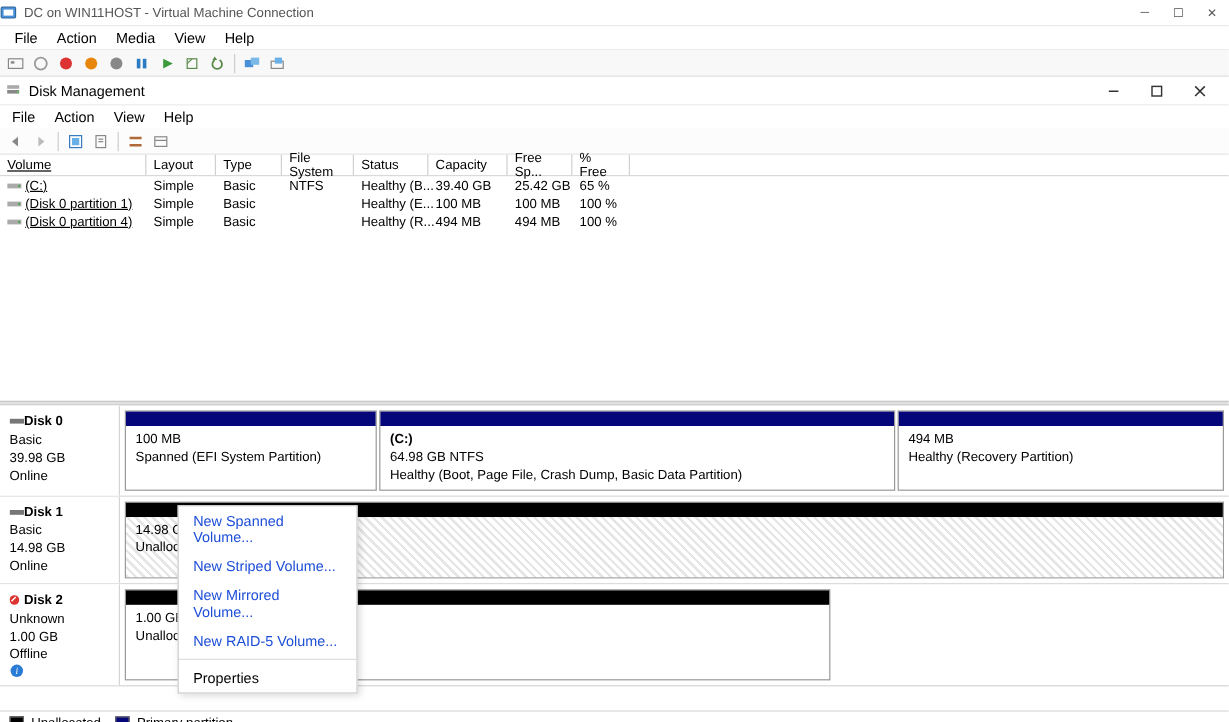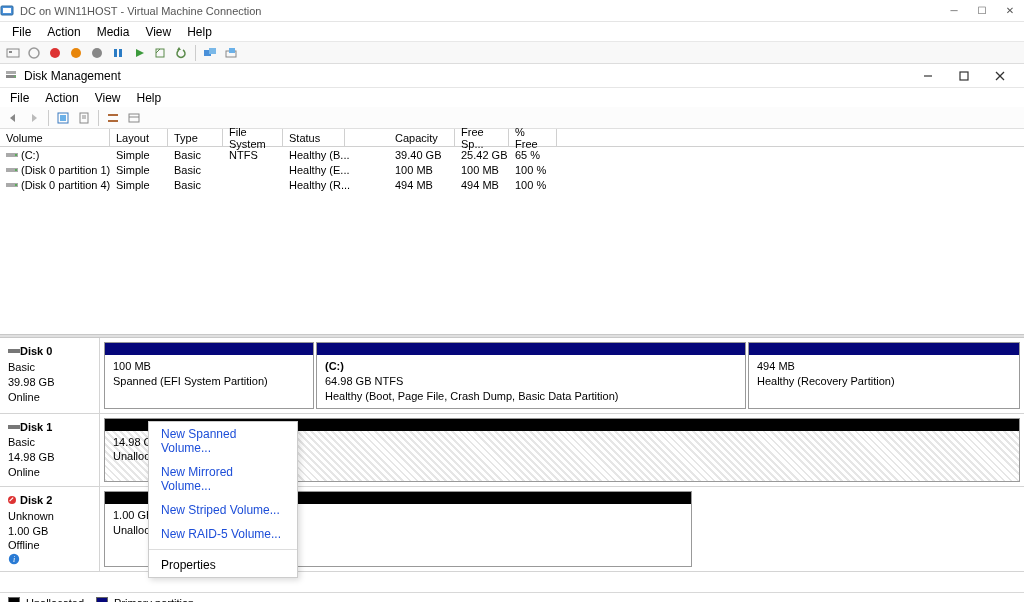--- a/index.html
+++ b/index.html
@@ -48,26 +48,26 @@
   .legend-swatch { width:12px; height:12px; display:inline-block; border:1px solid #666; }
 
   .ctx-menu { position:absolute; left:148px; top:421px; width:150px; background:#fff; border:1px solid #ccc; box-shadow:2px 2px 6px rgba(0,0,0,.15); z-index:50; }
   .ctx-item { padding:5px 12px; font-size:12px; cursor:default; }
   .ctx-item.disabled { color:#1d4ed8; }
   .ctx-sep { height:1px; background:#ddd; margin:3px 0; }
   .ctx-highlight { border:2px solid #d42a4a; border-radius:2px; }
 
   svg { display:block; }
 
-  .c-vol { width:110px; }
+  .c-vol { width:122px;text-decoration:underline; }
   .c-layout { width:58px; }
   .c-type { width:55px; }
   .c-fs { width:60px; }
   .c-status { width:62px; }
-  .c-cap { width:66px;margin-left:44px; }
+  .c-cap { width:66px; }
   .c-free { width:54px; }
   .c-pfree { width:48px; }
 </style>
 </head>
 <body>
 
 <div class="vm-titlebar">
   <span class="vm-icon">
     <svg width="14" height="14" viewBox="0 0 14 14">
         <rect x="1" y="2" width="12" height="9" rx="1" fill="#4a90d9" stroke="#2c6aa0"></rect>
@@ -398,19 +398,19 @@
 
 <div class="legend">
   <span class="legend-swatch" style="background:#000"></span>
   <span>Unallocated</span>
   <span class="legend-swatch" style="background:#05067a;margin-left:6px"></span>
   <span>Primary partition</span>
 </div>
 
 <div class="ctx-menu">
   <div class="ctx-item disabled">New Spanned Volume...</div>
+  <div class="ctx-item disabled">New Striped Volume...</div>
   <div class="ctx-item disabled">New Mirrored Volume...</div>
-  <div class="ctx-item disabled">New Striped Volume...</div>
   <div class="ctx-item disabled">New RAID-5 Volume...</div>
   <div class="ctx-sep"></div>
   <div class="ctx-item">Properties</div>
 
 </div>
 
 </body></html>

